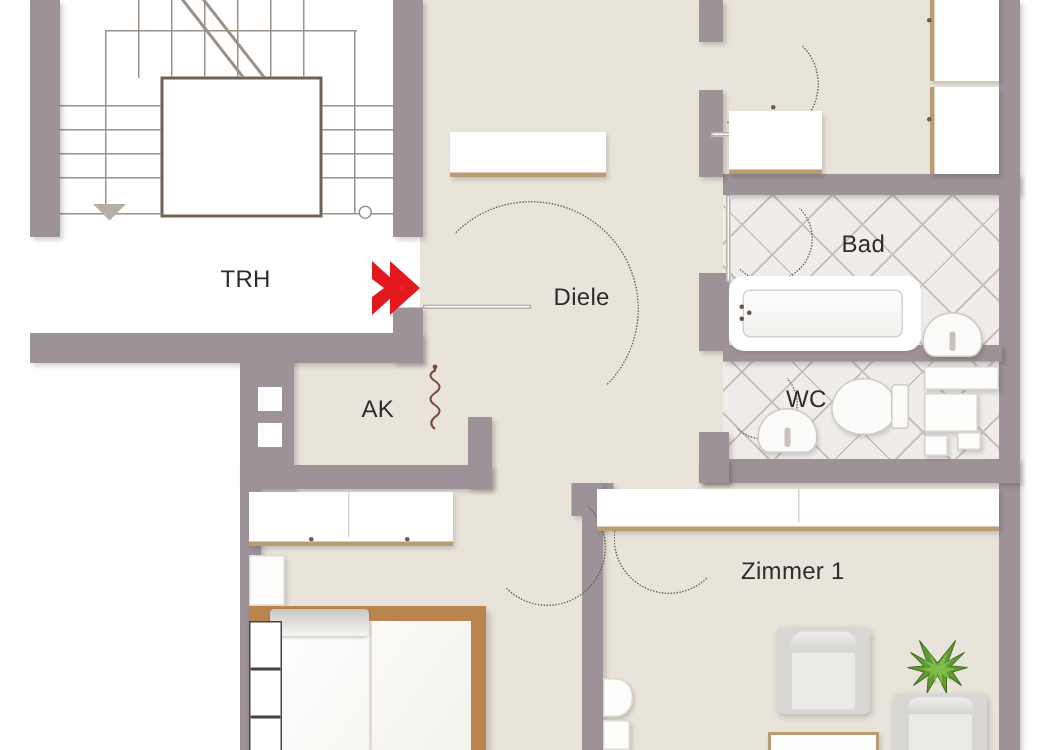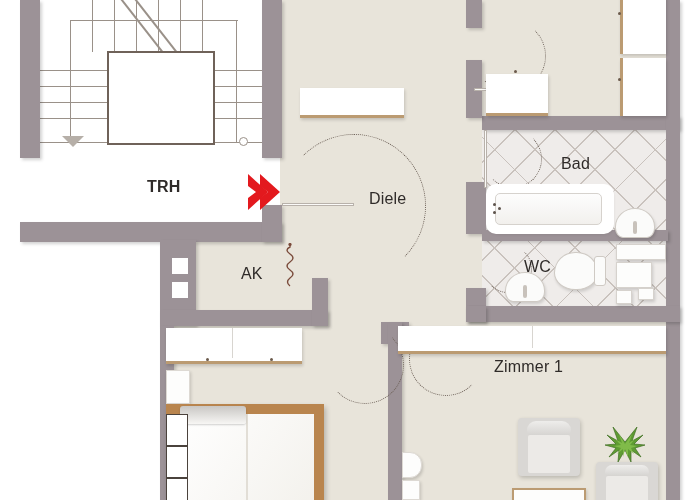--- a/index.html
+++ b/index.html
@@ -292,20 +292,20 @@
   <div class="cabplain" style="left:402px; top:452px; width:20px; height:26px; border:1px solid #ddd9d3; border-radius:0 12px 12px 0;"></div>
   <div class="cabplain" style="left:402px; top:480px; width:18px; height:20px; border:1px solid #ddd9d3;"></div>
 
   <div class="chev" style="left:246px; top:172px; width:38px; height:40px;">
     <svg width="38" height="40" viewBox="0 0 38 40">
       <path d="M2 2 L22 20 L2 38 L2 26 L10 20 L2 14 Z" fill="#e3191e"></path>
       <path d="M14 2 L34 20 L14 38 L14 26 L22 20 L14 14 Z" fill="#e3191e"></path>
     </svg>
   </div>
 
-  <div class="label" style="left:147px; top:178px;font-weight:bold;">TRH</div>
+  <div class="label" style="left:147px; top:178px;">TRH</div>
   <div class="label" style="left:369px; top:190px;">Diele</div>
   <div class="label" style="left:241px; top:265px;">AK</div>
   <div class="label" style="left:561px; top:155px;">Bad</div>
   <div class="label" style="left:524px; top:258px;">WC</div>
-  <div class="label" style="left:494px; top:358px;">Zimmer 1</div>
+  <div class="label" style="left:494px; top:373px;">Zimmer 1</div>
 
 </div>
 
 </body></html>

